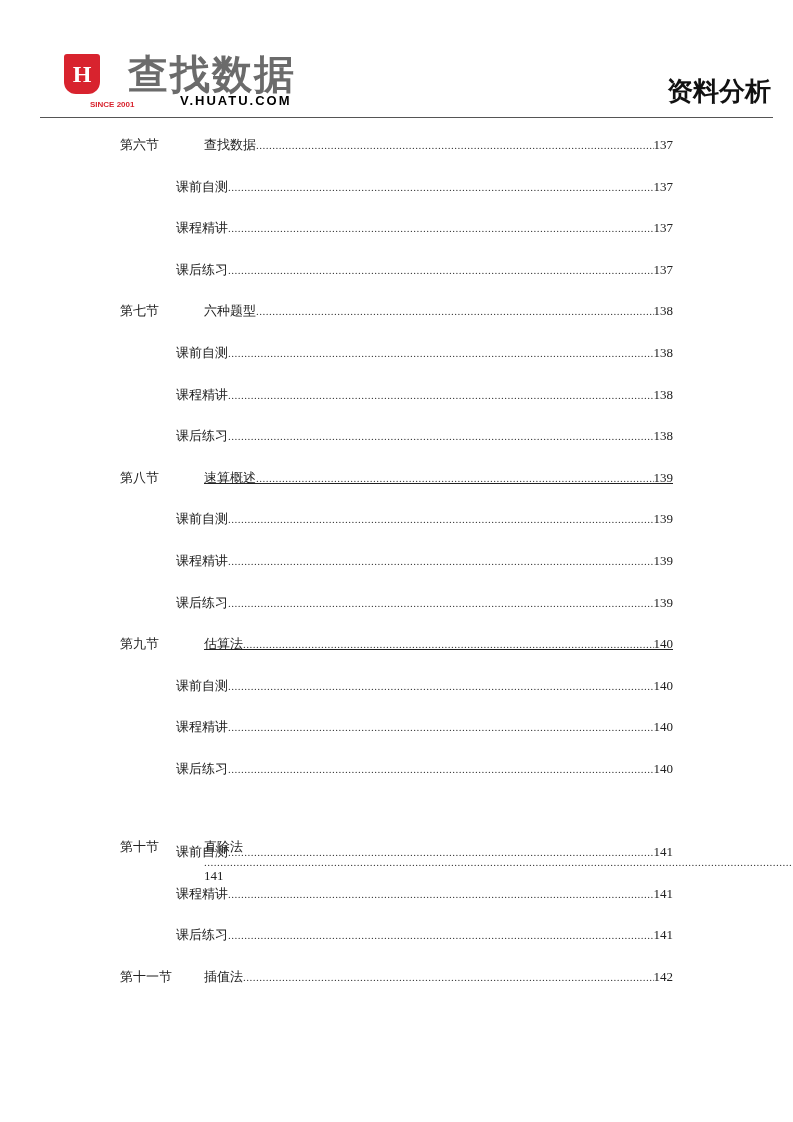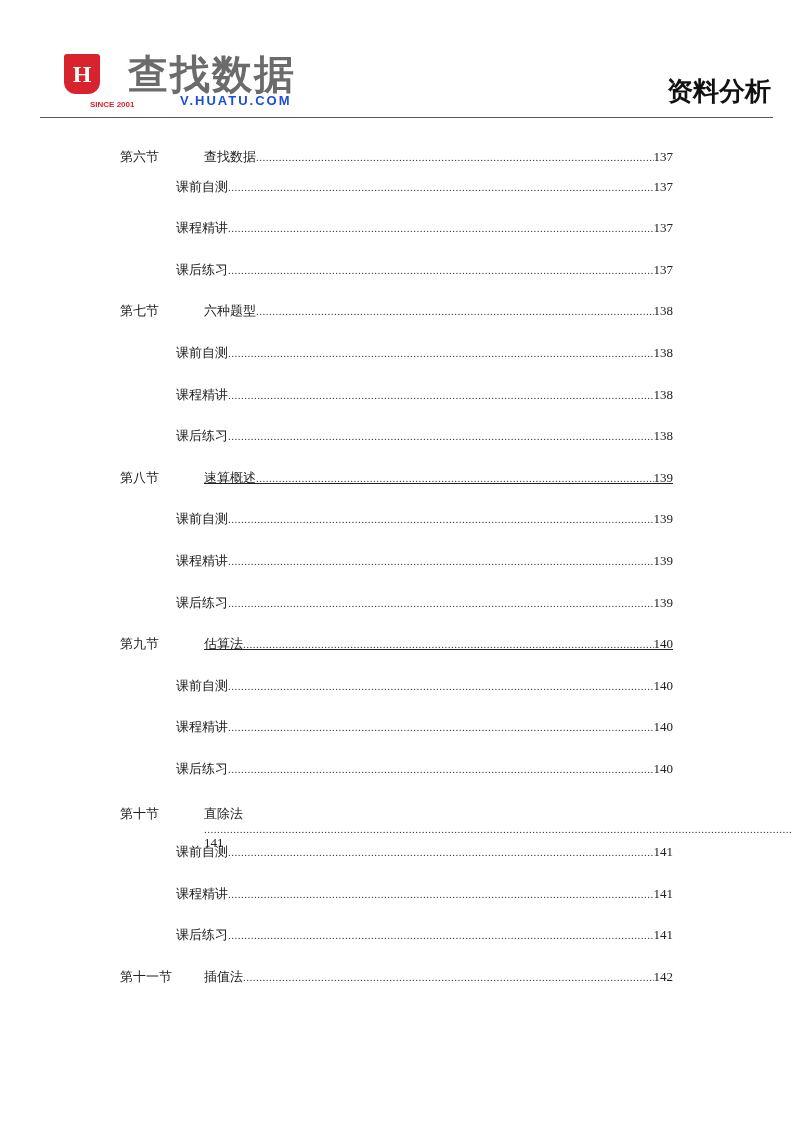--- a/index.html
+++ b/index.html
@@ -9,21 +9,21 @@
   }
   .header { position: absolute; left: 0; top: 0; width: 793px; height: 118px; }
   .logo-badge {
     position: absolute; left: 64px; top: 54px; width: 36px; height: 40px;
     background: #d8232e; border-radius: 3px 3px 12px 12px;
     color: #fff; font-weight: bold; font-size: 24px; text-align: center; line-height: 40px;
     font-family: "Liberation Serif", serif;
   }
   .since { position: absolute; left: 60px; top: 100px; font-size: 8px; color: #d8232e; font-weight: bold; font-family: "Liberation Sans", sans-serif; margin-left: 30px; }
   .brand-cn { position: absolute; left: 128px; top: 52px; font-size: 40px; color: #6b6b6b; font-weight: bold; letter-spacing: 2px; line-height: 44px; }
-  .brand-url { position: absolute; left: 180px; top: 93px; font-size: 13px; color: #1d4ed8; font-weight: bold; letter-spacing: 2px; font-family: "Liberation Sans", sans-serif; }
+  .brand-url { position: absolute; left: 180px; top: 93px; font-size: 13px; color: #000000; font-weight: bold; letter-spacing: 2px; font-family: "Liberation Sans", sans-serif; }
   .section-title { position: absolute; right: 22px; top: 74px; font-size: 26px; font-weight: bold; color: #111; }
   .header-rule { position: absolute; left: 40px; top: 117px; width: 733px; height: 1px; background: #555; }
 
   .toc { position: absolute; left: 0; top: 136px; width: 793px; }
   .toc-row { position: absolute; height: 20px; display: flex; align-items: baseline; font-size: 13px; color: #222; }
   .toc-row .sec-num { position: absolute; left: 120px; }
   .toc-row .title-wrap { position: absolute; display: flex; align-items: baseline; }
   .toc-row .title { white-space: nowrap; }
   .toc-row .leader { flex: 1; overflow: hidden; white-space: nowrap; color: #333; font-family: "Liberation Serif", serif; letter-spacing: 0.5px; font-size: 11px; }
   .toc-row .page { font-family: "Liberation Serif", serif; font-size: 13px; }
@@ -34,21 +34,21 @@
 <div class="header">
   <div class="logo-badge">H</div>
   <div class="since">SINCE 2001</div>
   <div class="brand-cn">查找数据</div>
   <div class="brand-url">V.HUATU.COM</div>
   <div class="section-title">资料分析</div>
   <div class="header-rule"></div>
 </div>
 
 <div class="toc" id="toc">
-    <div class="toc-row" style="top: 12px; left: 0px; width: 793px;">
+    <div class="toc-row" style="top: 0px; left: 0px; width: 793px;">
       <span class="sec-num">第六节</span>
       <div class="title-wrap" style="left: 204px; width: 469px;">
         <span class="title">查找数据</span>
         <span class="leader">........................................................................................................................................................................................................</span>
         <span class="page">137</span>
       </div>
     </div>
     <div class="toc-row" style="top: 41.6px; left: 0px; width: 793px;">
       <div class="title-wrap" style="left: 176px; width: 497px;">
         <span class="title">课前自测</span>
@@ -150,21 +150,21 @@
         <span class="page">140</span>
       </div>
     </div>
     <div class="toc-row" style="top: 624px; left: 0px; width: 793px;">
       <div class="title-wrap" style="left: 176px; width: 497px;">
         <span class="title">课后练习</span>
         <span class="leader">........................................................................................................................................................................................................</span>
         <span class="page">140</span>
       </div>
     </div>
-    <div class="toc-row" style="top: 669px; left: 0px; width: 721px;">
+    <div class="toc-row" style="top: 702px; left: 0px; width: 721px;">
       <span class="sec-num">第十节</span>
       <div class="title-wrap" style="left: 204px; width: 469px; flex-direction: column;">
         <span class="title">直除法</span>
         <span class="leader">........................................................................................................................................................................................................</span>
         <span class="page">141</span>
       </div>
     </div>
     <div class="toc-row" style="top: 707.2px; left: 0px; width: 793px;">
       <div class="title-wrap" style="left: 176px; width: 497px;">
         <span class="title">课前自测</span>

